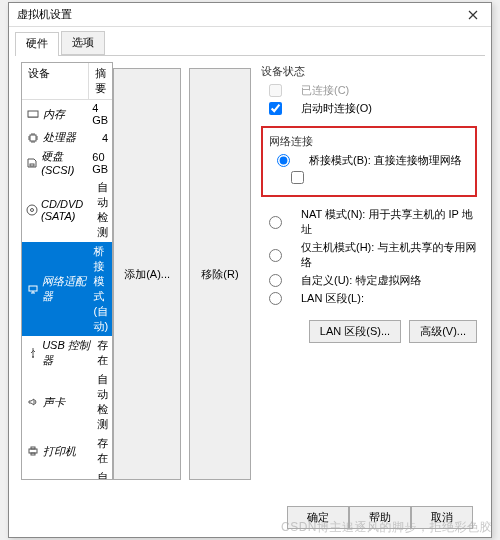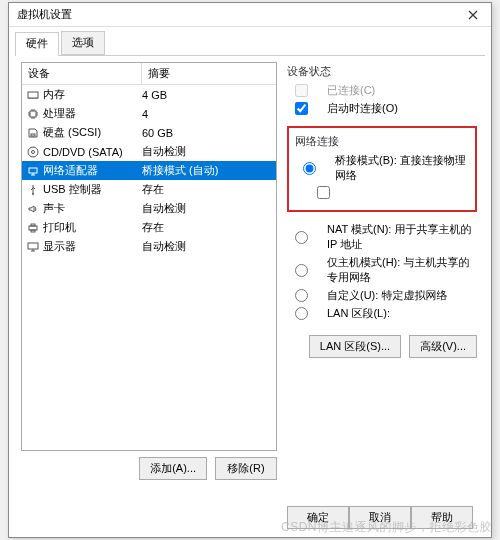--- a/index.html
+++ b/index.html
@@ -6,32 +6,32 @@
 body { background: #f0f0f0; width: 500px; height: 540px; position: relative; overflow: hidden; }
 .dialog { position: absolute; top: 2px; left: 8px; width: 484px; height: 536px; background: #fff; border: 1px solid #888; box-shadow: 2px 2px 6px rgba(0,0,0,0.15); }
 .titlebar { height: 24px; display: flex; align-items: center; justify-content: space-between; padding: 0 0 0 8px; border-bottom: 1px solid #ddd; }
 .titlebar .close { width: 36px; height: 24px; display: flex; align-items: center; justify-content: center; color: #333; }
 .close svg { width: 10px; height: 10px; }
 .tabs { padding: 4px 6px 0 6px; }
 .tabrow { display: flex; border-bottom: 1px solid #ccc; }
 .tab { padding: 3px 10px 4px; border: 1px solid #ccc; border-bottom: none; margin-right: 2px; background: #fff; position: relative; top: 1px; }
 .tab.inactive { background: #f1f1f1; top: 0; border-bottom: 1px solid #ccc; }
 .content { display: flex; padding: 6px; gap: 6px; height: 430px; }
-.left { width: 256px; display: flex; flex-direction: column; }
+.left { width: 230px; display: flex; }
 .device-list { flex: 1; border: 1px solid #aaa; overflow: hidden; }
 .list-header { display: flex; background: #fff; border-bottom: 1px solid #ddd; }
 .list-header > div { padding: 3px 6px; }
 .col-dev { width: 120px; border-right: 1px solid #ddd; }
 .col-sum { flex: 1; }
 .list-body { }
 .row { display: flex; padding: 2px 4px; align-items: center; }
 .row.selected { background: #0078d7; color: #fff; }
 .row .ico { width: 14px; height: 12px; display: inline-flex; align-items: center; justify-content: center; margin-right: 3px; color: #555; }
 .row.selected .ico { color: #fff; }
-.row .dev { width: 116px; display: flex; align-items: center; }
+.row .dev { width: 116px; display: flex; align-items: center; font-style: italic; }
 .row .sum { flex: 1; }
 .left-btns { display: flex; justify-content: flex-end; gap: 8px; margin-top: 6px; }
 .btn { background: #efefef; border: 1px solid #aaa; padding: 3px 10px; min-width: 62px; text-align: center; }
 .right { flex: 1; padding: 2px 2px 2px 4px; }
 .group-title { color: #333; margin-bottom: 4px; }
 .group { margin-bottom: 10px; }
 .redbox { border: 2px solid #d62828; padding: 6px 6px 8px 6px; margin-bottom: 10px; }
 .check, .radio { display: flex; align-items: center; gap: 19px; margin: 3px 0 3px 8px; }
 .check input, .radio input { margin: 0; }
 .disabled { color: #999; }
@@ -231,18 +231,18 @@
         <div class="right-btns">
           <button class="btn">LAN 区段(S)...</button>
           <button class="btn">高级(V)...</button>
         </div>
       </div>
     </div>
   </div>
 
   <div class="footer">
     <button class="btn">确定</button>
+    <button class="btn">帮助</button>
     <button class="btn">取消</button>
-    <button class="btn">帮助</button>
   </div>
 </div>
 
 <div class="watermark">CSDN博主追逐风的脚步，拒绝彩色胶</div>
 
 </body></html>

